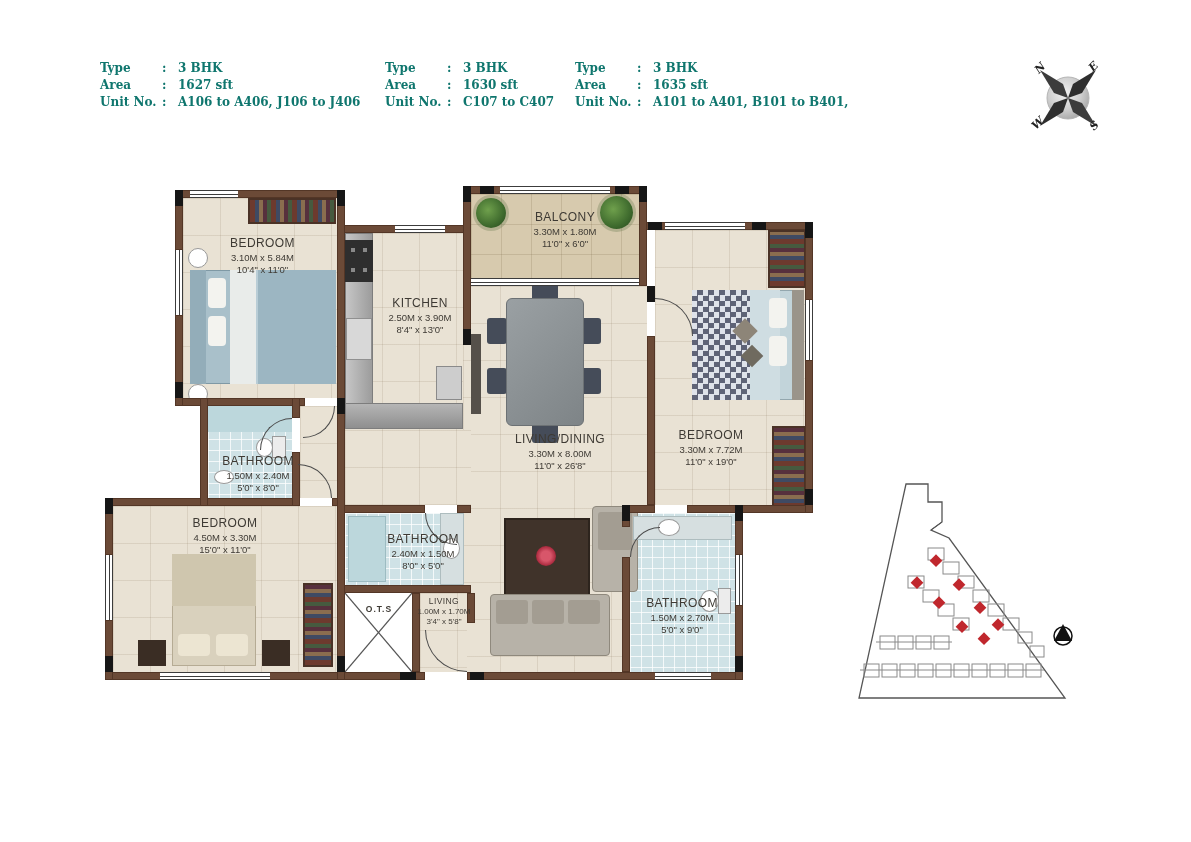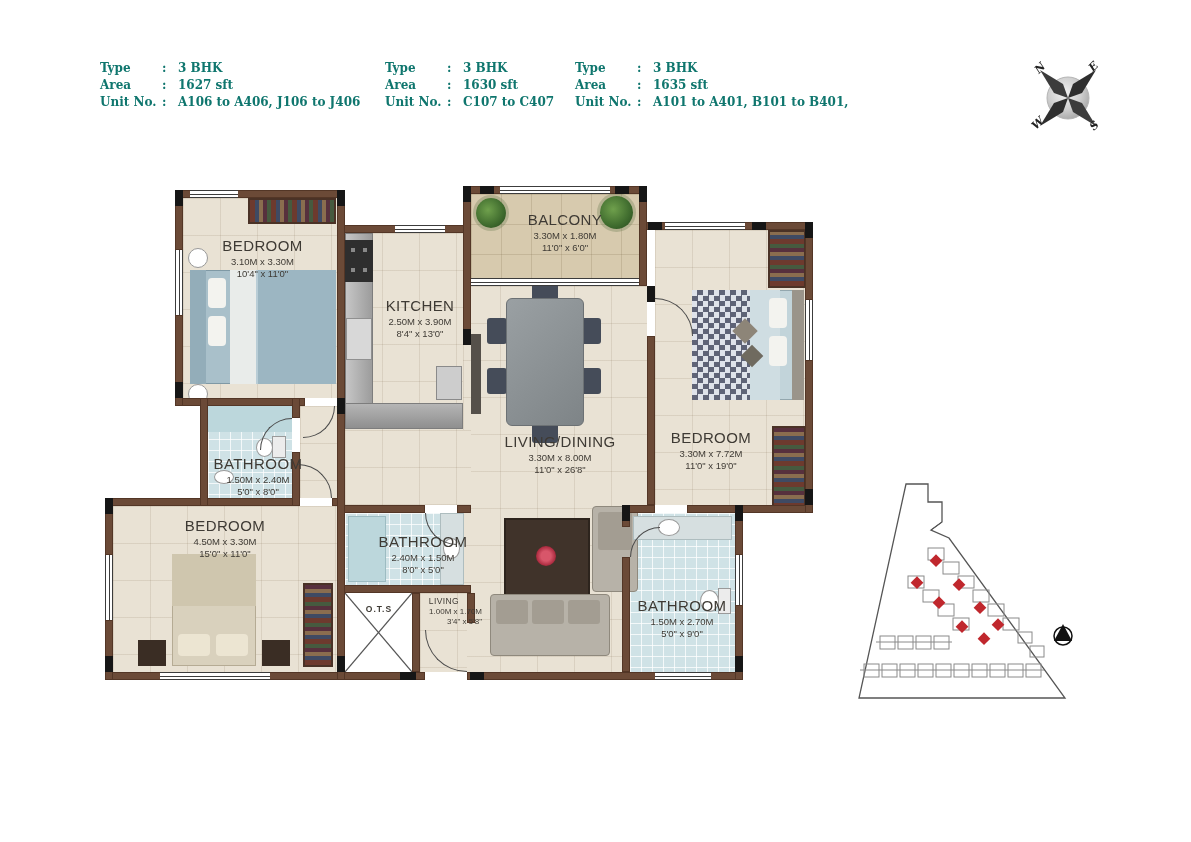--- a/index.html
+++ b/index.html
@@ -37,24 +37,24 @@
         border-right:1.4px solid #3c3c3c;box-sizing:border-box;}
   .winV::after{content:"";position:absolute;top:0;bottom:0;left:50%;width:1px;background:#3c3c3c;}
 
   .arc{position:absolute;border:1.3px solid #4a4a4a;box-sizing:border-box;}
   .arc.tl{border-right:none;border-bottom:none;border-radius:100% 0 0 0;}
   .arc.tr{border-left:none;border-bottom:none;border-radius:0 100% 0 0;}
   .arc.bl{border-right:none;border-top:none;border-radius:0 0 0 100%;}
   .arc.br{border-left:none;border-top:none;border-radius:0 0 100% 0;}
 
   .room-label{position:absolute;text-align:center;color:#3e3a34;line-height:1.3;z-index:30;}
-  .room-label .rn{font-size:15px;letter-spacing:.4px;}
+  .room-label .rn{font-size:12px;letter-spacing:.4px;}
   .room-label .rd{font-size:9.5px;}
   .room-label.small .rn{font-size:8.5px;}
-  .room-label.small .rd{font-size:8px;text-align:right;}
+  .room-label.small .rd{font-size:8px;}
 
   .wardrobe{position:absolute;border:2px solid #4a3226;box-sizing:border-box;
     background:repeating-linear-gradient(90deg,#6d3a2e 0 5px,#3f4a63 5px 9px,#8a6d4f 9px 13px,#57303d 13px 17px,#465a3f 17px 21px);}
   .wardrobe.vert{background:repeating-linear-gradient(0deg,#6d3a2e 0 5px,#3f4a63 5px 9px,#8a6d4f 9px 13px,#57303d 13px 17px,#465a3f 17px 21px);}
 
   .plant{position:absolute;border-radius:50%;
     background:radial-gradient(circle at 40% 40%,#6fa04c,#3f6b2e 60%,#2c4f20 90%);
     box-shadow:0 0 0 3px rgba(70,100,50,.25);}
 
   .furn{position:absolute;box-sizing:border-box;}
@@ -303,21 +303,21 @@
 <div class="arc br" style="left:303px;top:406px;width:32px;height:32px;"></div>
 <div class="arc tr" style="left:298px;top:464px;width:34px;height:34px;"></div>
 <div class="arc tl" style="left:260px;top:418px;width:32px;height:32px;"></div>
 <div class="arc bl" style="left:425px;top:513px;width:32px;height:32px;"></div>
 <div class="arc tl" style="left:630px;top:527px;width:30px;height:30px;"></div>
 <div class="arc tr" style="left:655px;top:298px;width:38px;height:38px;"></div>
 <div class="arc bl" style="left:425px;top:630px;width:42px;height:42px;"></div>
 
 <div class="room-label" style="left:200px;top:236px;width:125px;">
   <div class="rn">BEDROOM</div>
-    <div class="rd">3.10M x 3.30M</div>
+    <div class="rd">3.10M x 5.84M</div>
     <div class="rd">10'4" x 11'0"</div>
 </div>
 <div class="room-label" style="left:364px;top:296px;width:112px;">
   <div class="rn">KITCHEN</div>
     <div class="rd">2.50M x 3.90M</div>
     <div class="rd">8'4" x 13'0"</div>
 </div>
 <div class="room-label" style="left:498px;top:210px;width:134px;">
   <div class="rn">BALCONY</div>
     <div class="rd">3.30M x 1.80M</div>

